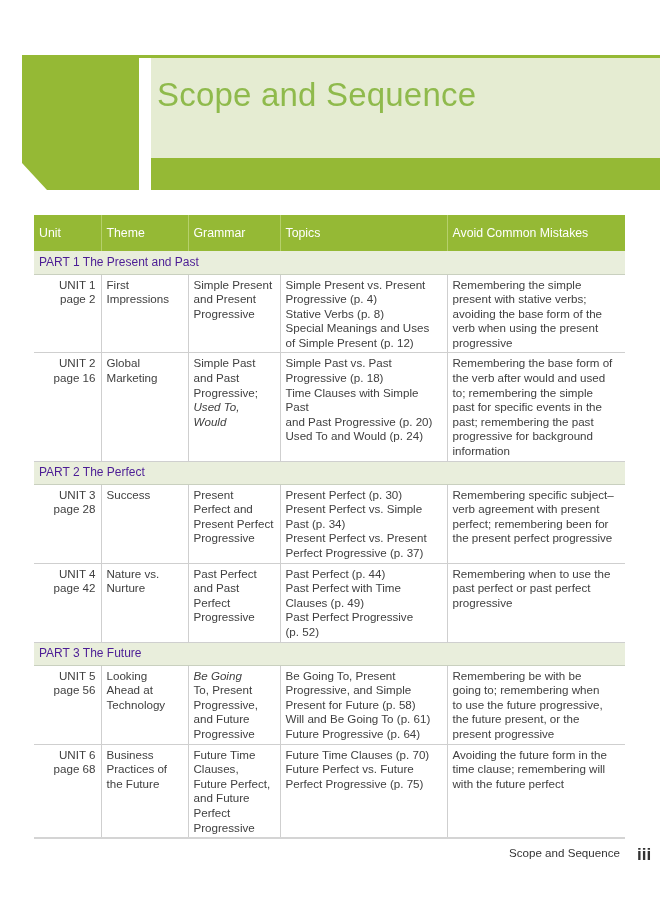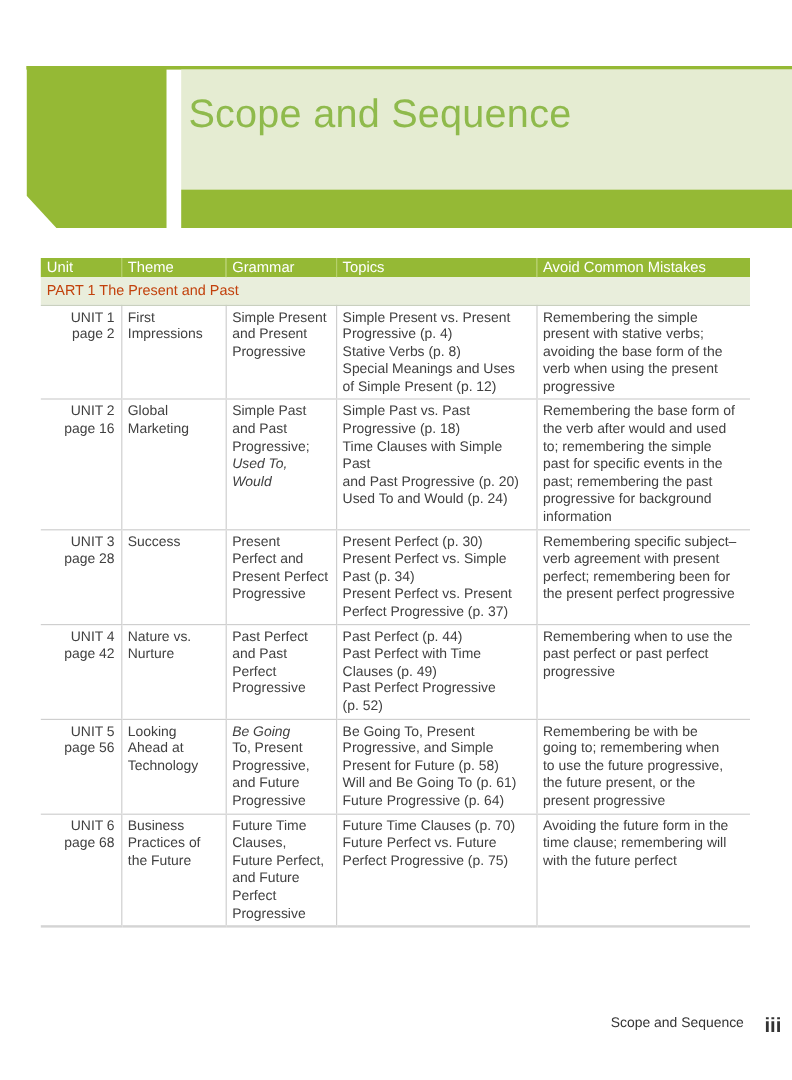--- a/index.html
+++ b/index.html
@@ -34,26 +34,26 @@
       border-collapse: collapse; table-layout: fixed;
       font-size: 11.6px; line-height: 14.6px; color: #404040;
     }
     .sst col.c1 { width: 67px; }
     .sst col.c2 { width: 87px; }
     .sst col.c3 { width: 92px; }
     .sst col.c4 { width: 167px; }
     .sst col.c5 { width: 178px; }
     .sst thead th {
       background: #95b935; color: #ffffff; font-weight: normal; text-align: left;
-      font-size: 12.3px; height: 16px; padding: 0 5px;
+      font-size: 12.3px; height: 36px; padding: 0 5px;
       border-left: 1px solid #b6d06c;
     }
     .sst thead th:first-child { border-left: none; }
     .sst tr.part td {
-      background: #e9eedc; color: #c2410c; font-size: 12px;
+      background: #e9eedc; color: #4c1d95; font-size: 12px;
       height: 23px; padding: 0 5px; border-bottom: 1px solid #c9d0bf;
     }
     .sst tr.unit td {
       vertical-align: top; padding: 3px 5px 2px 5px;
       border-left: 1px solid #cfcfcf; border-bottom: 1px solid #cfcfcf;
     }
     .sst tr.unit td:first-child { border-left: none; text-align: right; }
     .sst tr.unit.last td { border-bottom: 2px solid #d4d4d4; }
     .line { display: block; }
     .it { font-style: italic; }
@@ -153,20 +153,23 @@
         <span class="line">Remembering the base form of</span>
         <span class="line">the verb after would and used</span>
         <span class="line">to; remembering the simple</span>
         <span class="line">past for specific events in the</span>
         <span class="line">past; remembering the past</span>
         <span class="line">progressive for background</span>
         <span class="line">information</span>
       </td>
     </tr>
 
+    <tr class="part">
+      <td colspan="5">PART 2 The Perfect</td>
+    </tr>
     <tr class="unit" style="height:78px">
       <td>
         <span class="line">UNIT 3</span>
         <span class="line">page 28</span>
       </td>
       <td>
         <span class="line">Success</span>
       </td>
       <td>
         <span class="line">Present</span>
@@ -210,20 +213,23 @@
         <span class="line">Past Perfect Progressive</span>
         <span class="line">(p. 52)</span>
       </td>
       <td>
         <span class="line">Remembering when to use the</span>
         <span class="line">past perfect or past perfect</span>
         <span class="line">progressive</span>
       </td>
     </tr>
 
+    <tr class="part">
+      <td colspan="5">PART 3 The Future</td>
+    </tr>
     <tr class="unit" style="height:78px">
       <td>
         <span class="line">UNIT 5</span>
         <span class="line">page 56</span>
       </td>
       <td>
         <span class="line">Looking</span>
         <span class="line">Ahead at</span>
         <span class="line">Technology</span>
       </td>

